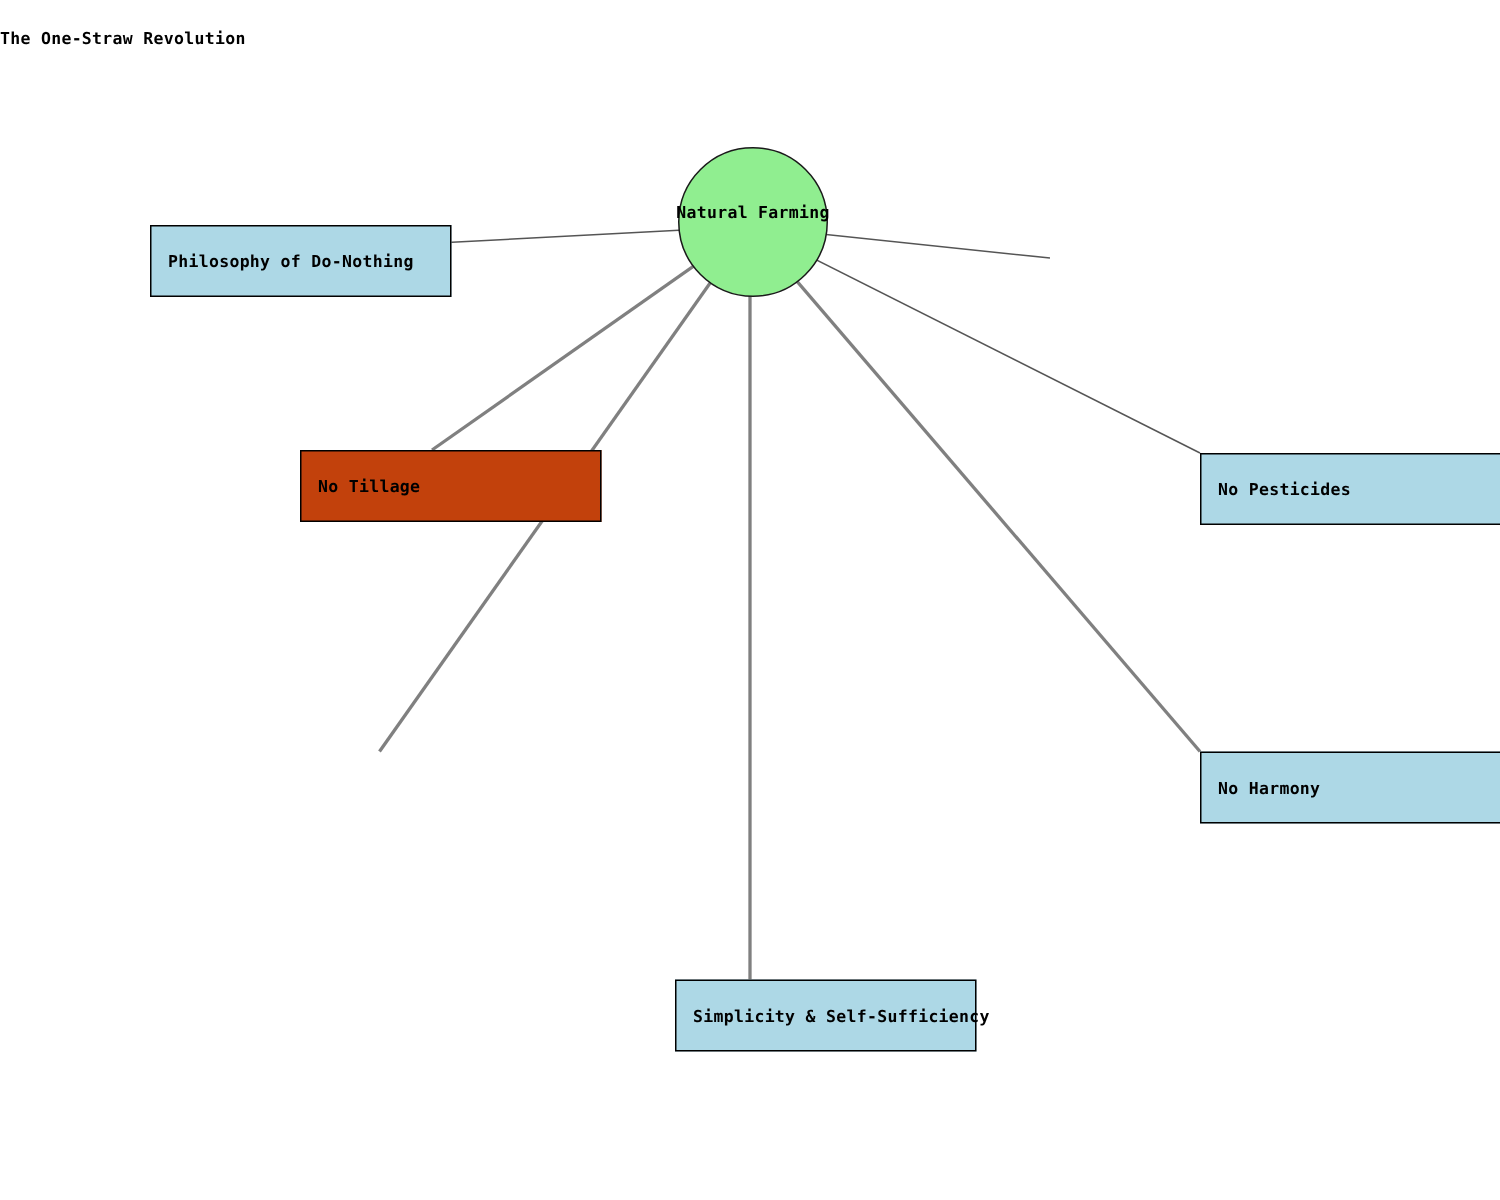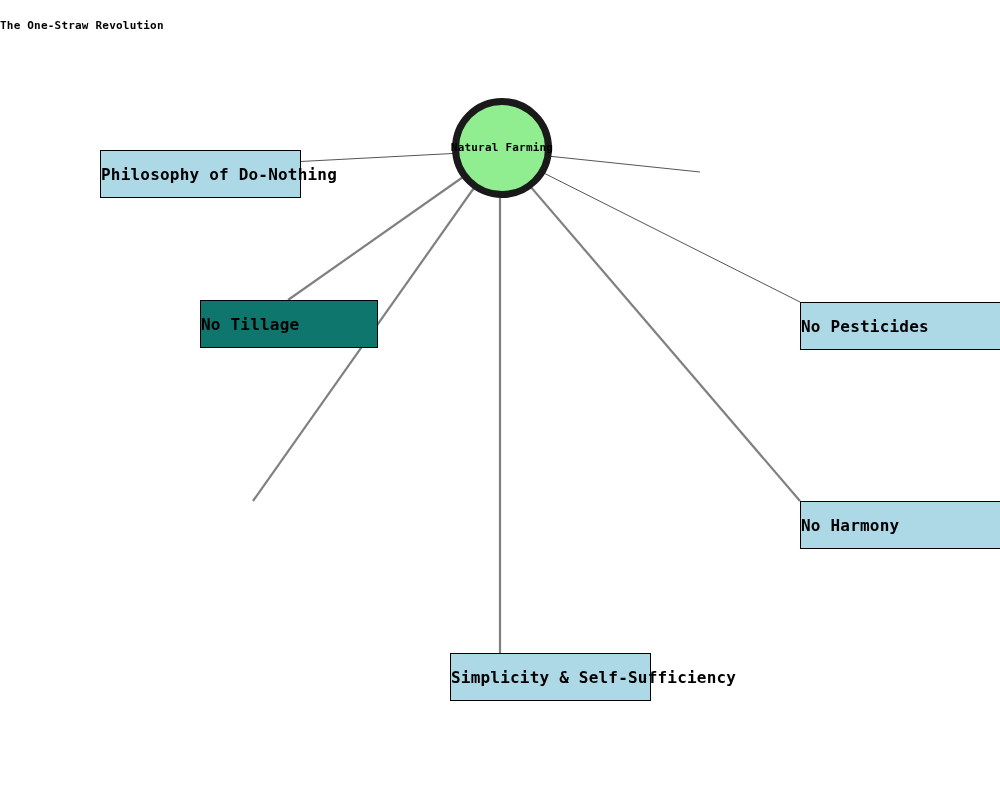--- a/index.html
+++ b/index.html
@@ -44,32 +44,33 @@
   .node-box {
     position: absolute;
     box-sizing: border-box;
     background: #add8e6;
     border: 1px solid #000000;
     z-index: 2;
     display: flex;
     align-items: center;
   }
   .node-box .node-label {
-    font-size: 16px;
+    font-size: 11px;
     font-weight: bold;
     color: #000000;
+    padding-left: 11px;
     white-space: nowrap;
     letter-spacing: 0.2px;
   }
   .node-circle {
     position: absolute;
     box-sizing: border-box;
     border-radius: 50%;
     background: #90ee90;
-    border: 7px solid #ef4444;
+    border: 1px solid #ef4444;
     z-index: 2;
     display: flex;
     align-items: flex-start;
     justify-content: center;
   }
   .node-circle .node-label {
     font-size: 11px;
     font-weight: bold;
     color: #000000;
     white-space: nowrap;
@@ -96,21 +97,21 @@
 
   <div class="node-circle" id="center-node" style="left: 452px; top: 98px; width: 100px; height: 100px; background: rgb(144, 238, 144); border-color: rgb(26, 26, 26);">
     <span class="node-label">Natural Farming</span>
   </div>
 
   <div class="node-box" style="left: 100px; top: 150px; width: 201px; height: 48px; background: rgb(173, 216, 230); border-color: rgb(0, 0, 0);">
     <span class="node-label">Philosophy of Do-Nothing</span>
   </div>
 
 
-  <div class="node-box" style="left: 200px; top: 300px; width: 178px; height: 48px; background: #0f766e; border-color: rgb(0, 0, 0);">
+  <div class="node-box" style="left: 200px; top: 300px; width: 201px; height: 48px; background: #c2410c; border-color: rgb(0, 0, 0);">
     <span class="node-label">No Tillage</span>
   </div>
 
   <div class="node-box" style="left: 800px; top: 302px; width: 218px; height: 48px; background: rgb(173, 216, 230); border-color: rgb(0, 0, 0);">
     <span class="node-label">No Pesticides</span>
   </div>
 
 
   <div class="node-box" style="left: 800px; top: 501px; width: 218px; height: 48px; background: rgb(173, 216, 230); border-color: rgb(0, 0, 0);">
     <span class="node-label">No Harmony</span>

